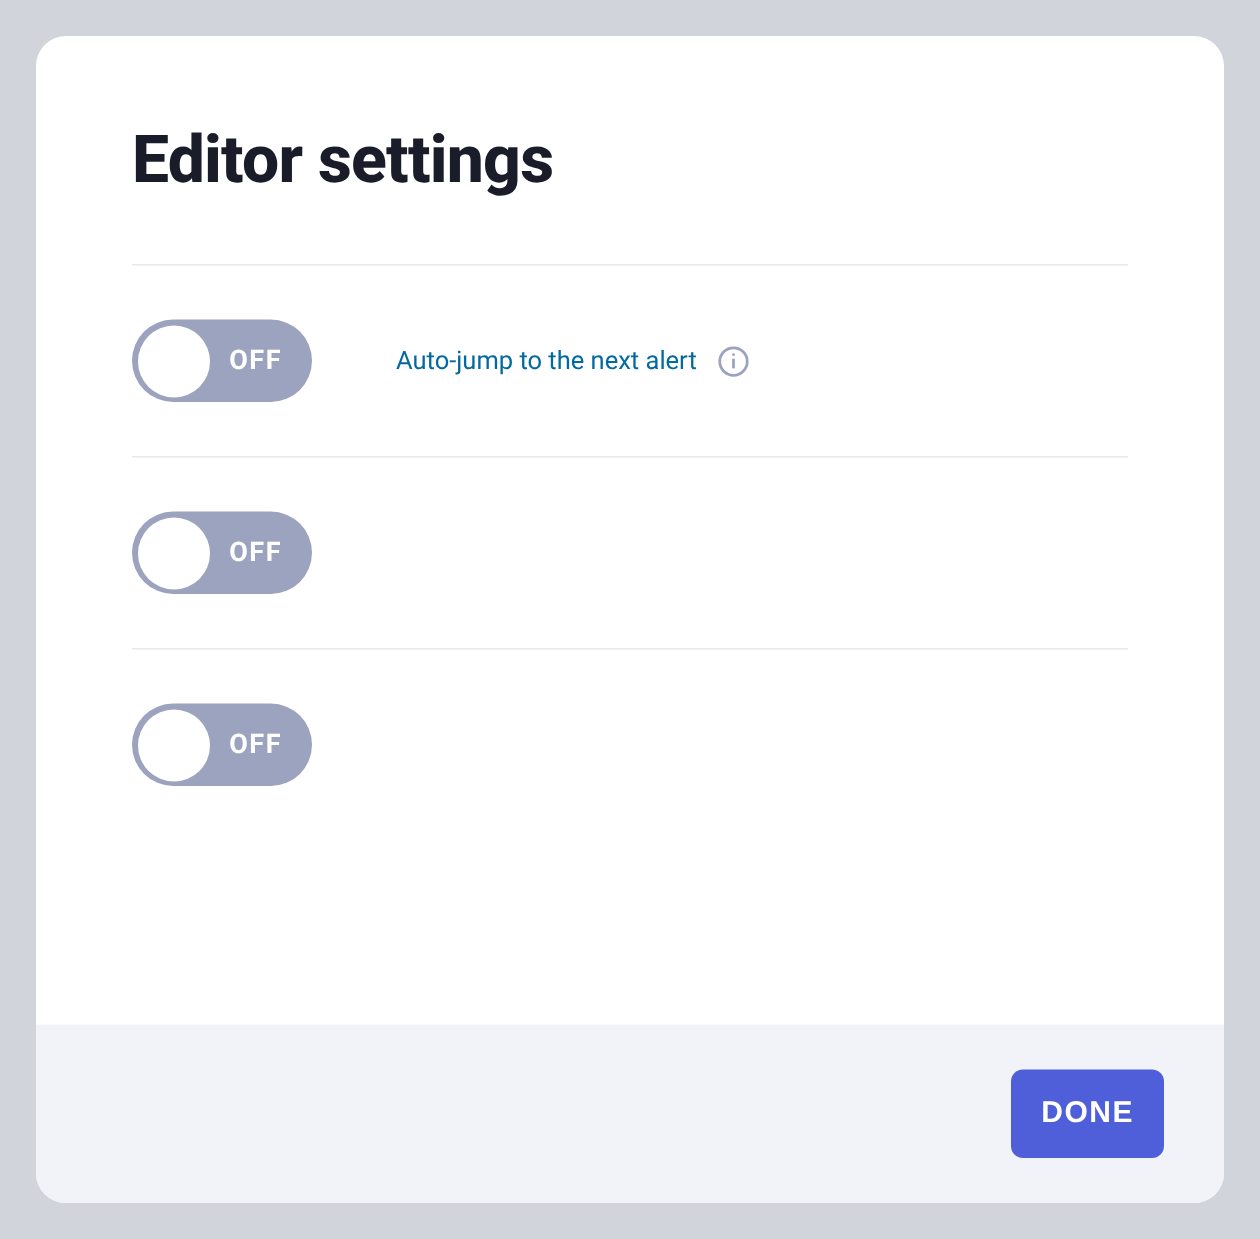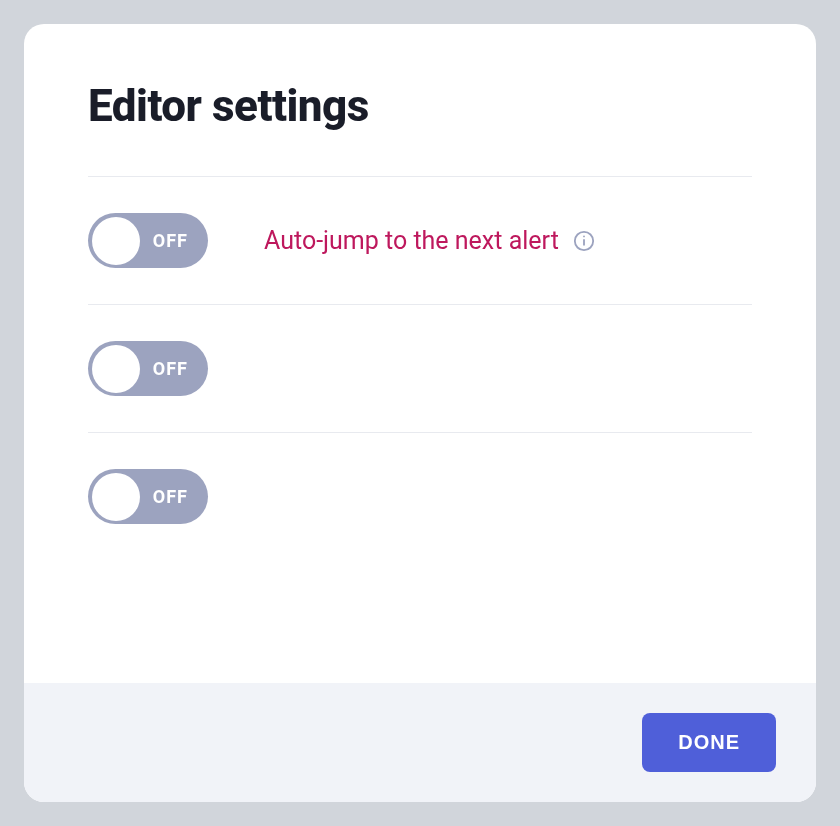--- a/index.html
+++ b/index.html
@@ -90,23 +90,23 @@
     }
 
     .setting-label-wrap {
       display: flex;
       align-items: center;
       gap: 14px;
       flex: 1;
     }
 
     .setting-label {
-      font-size: 25px;
+      font-size: 17px;
       font-weight: 400;
-      color: #be185d;
+      color: #0369a1;
     }
 
     .info-icon {
       width: 22px;
       height: 22px;
       flex-shrink: 0;
       color: #9ca3bf;
     }
 
     .modal-footer {
@@ -114,21 +114,21 @@
       padding: 30px 40px;
       display: flex;
       justify-content: flex-end;
     }
 
     .done-button {
       background: #4f5fd9;
       color: #ffffff;
       border: none;
       border-radius: 8px;
-      padding: 18px 36px;
+      padding: 18px 20px;
       font-size: 20px;
       font-weight: 700;
       letter-spacing: 1px;
       cursor: pointer;
     }
   </style>
 </head>
 <body>
 
 <div class="modal">

